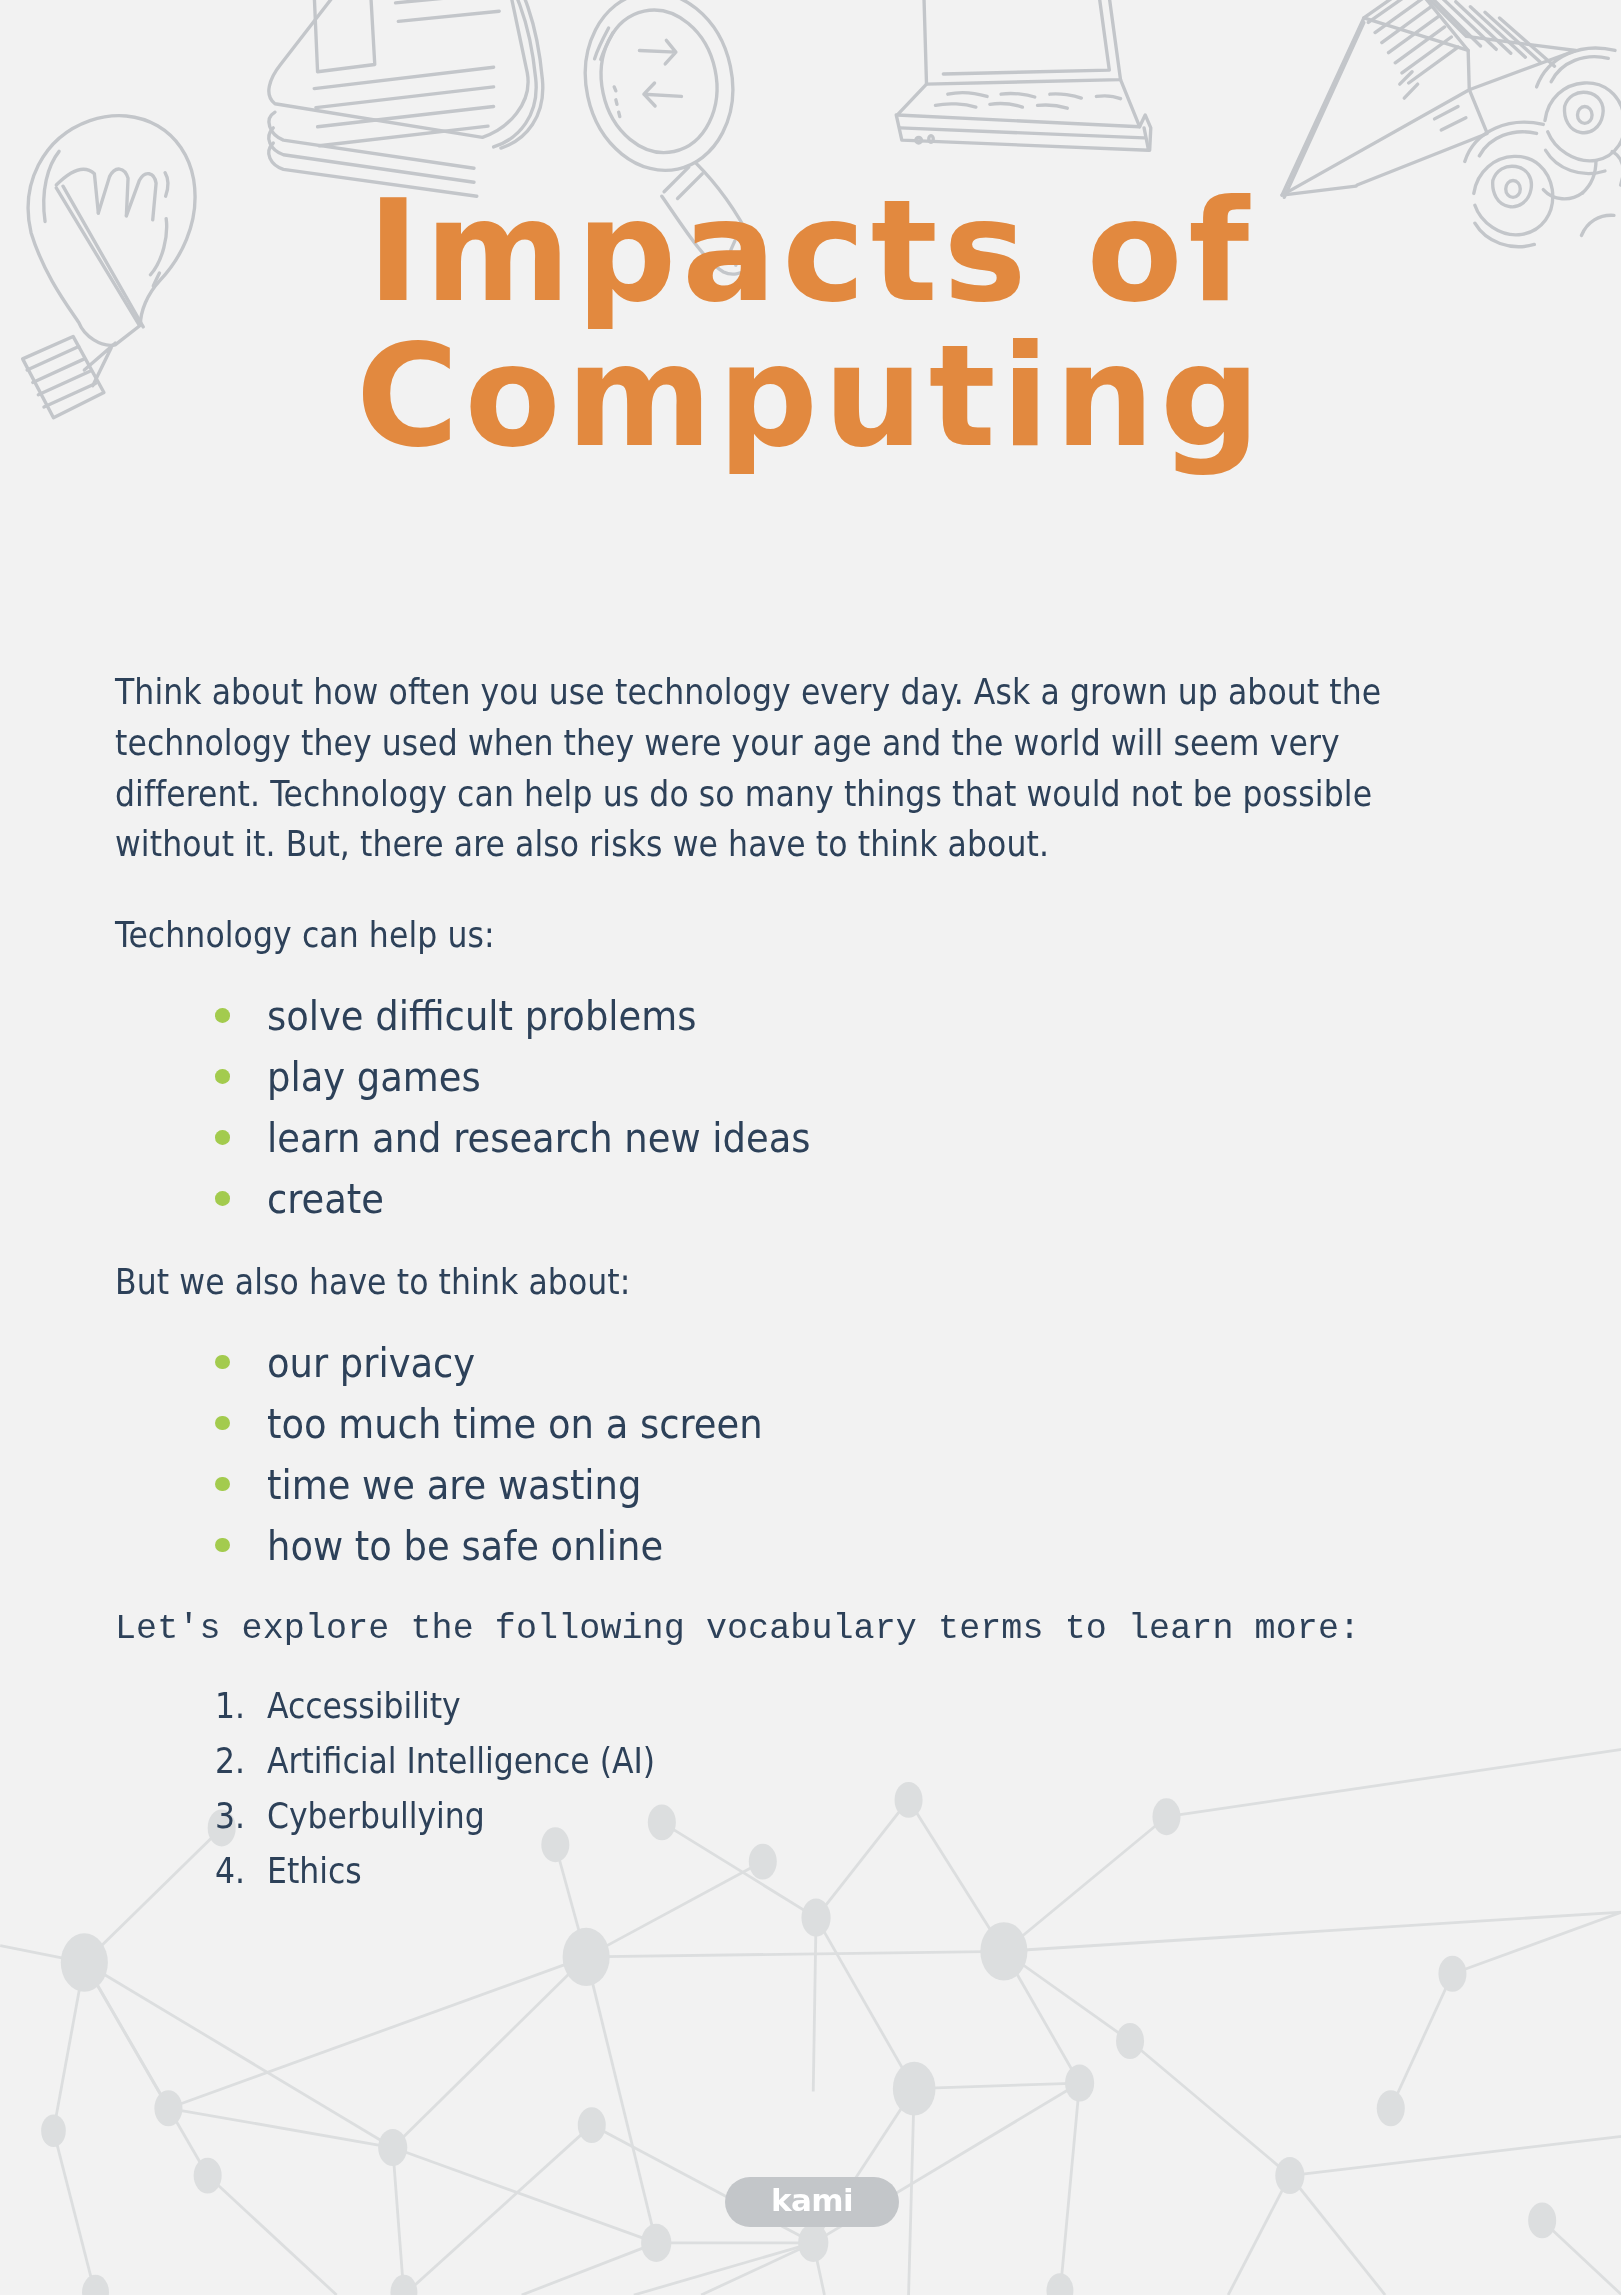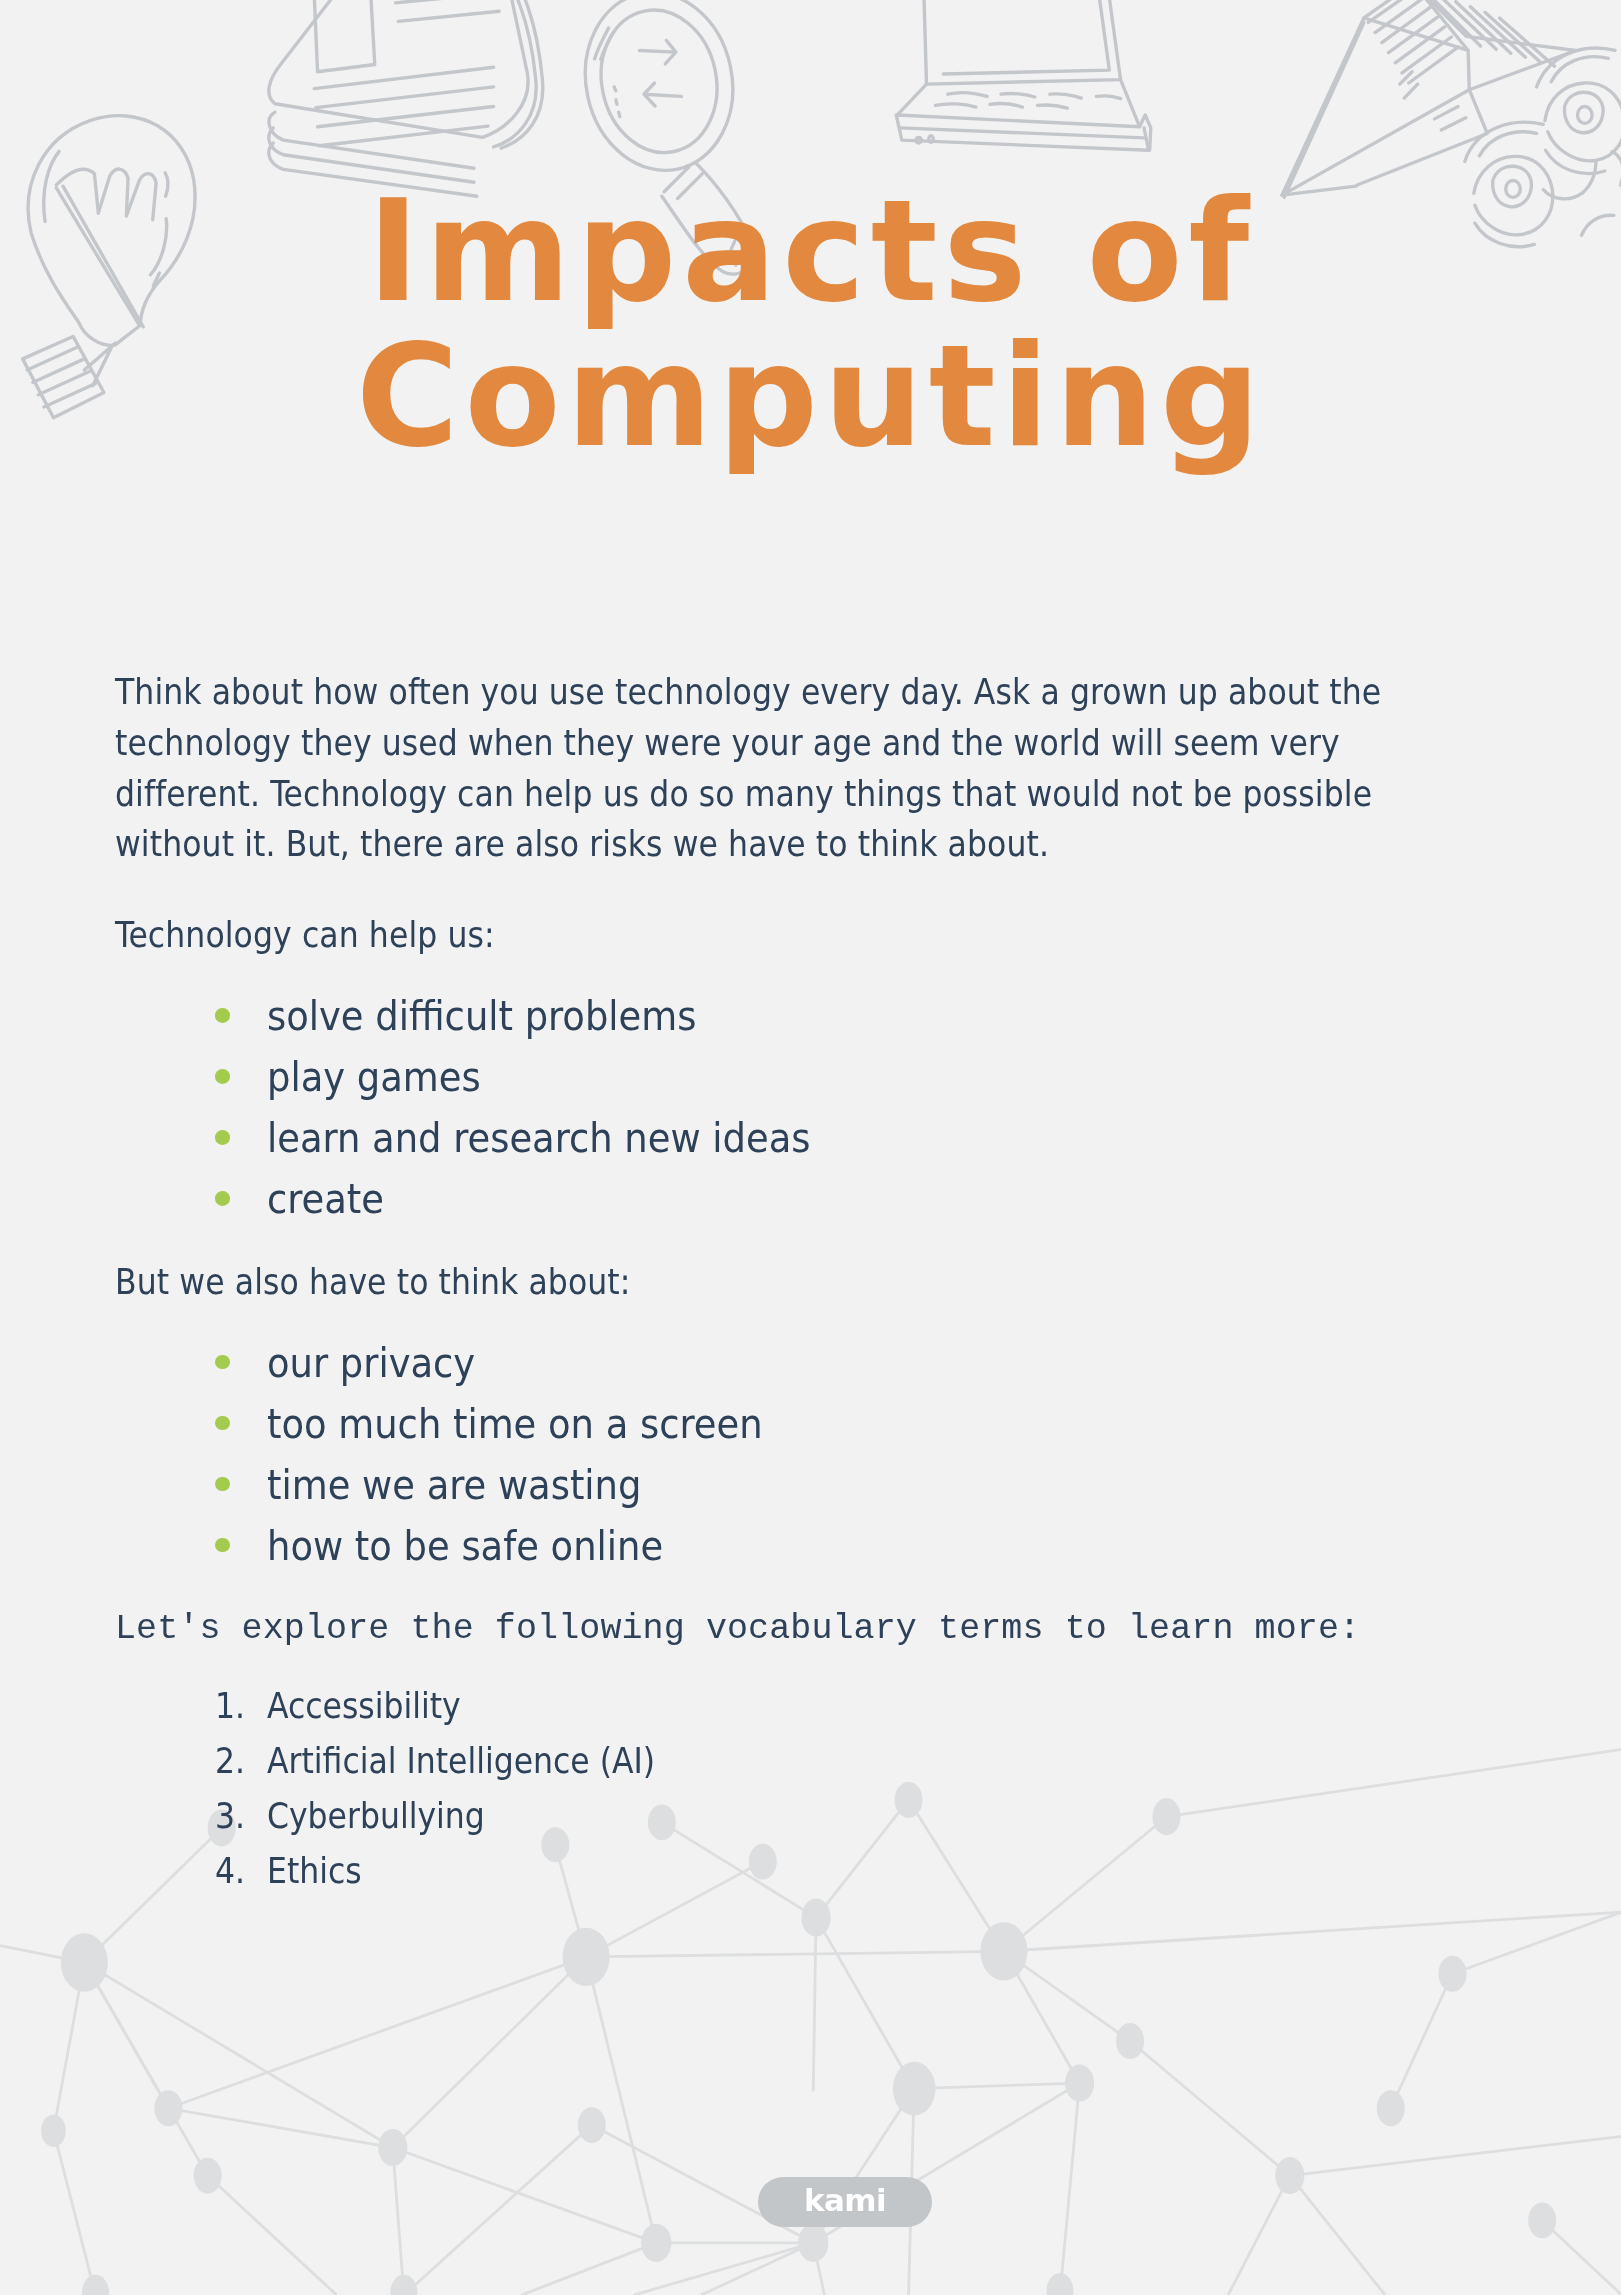--- a/index.html
+++ b/index.html
@@ -128,21 +128,21 @@
     left: 0;
     top: 0;
     width: 36px;
     text-align: left;
   }
 
   
   #kami-logo {
     position: absolute;
     z-index: 6;
-    left: 758px;
+    left: 725px;
     top: 2177px;
     width: 174px;
     height: 50px;
     background: #c3c6c9;
     border-radius: 25px;
     display: flex;
     align-items: center;
     justify-content: center;
   }
   #kami-logo .wordmark {

